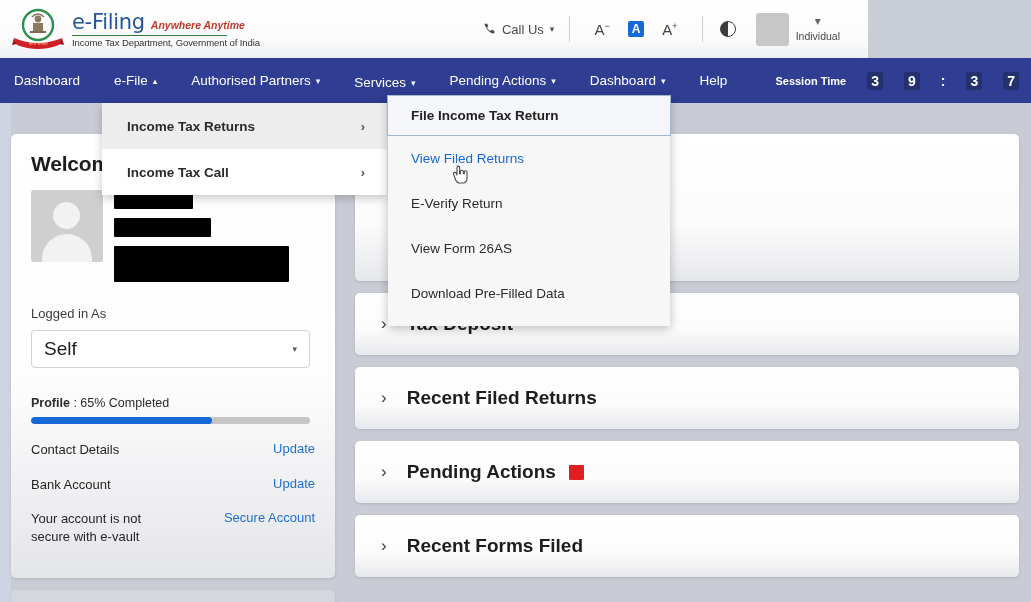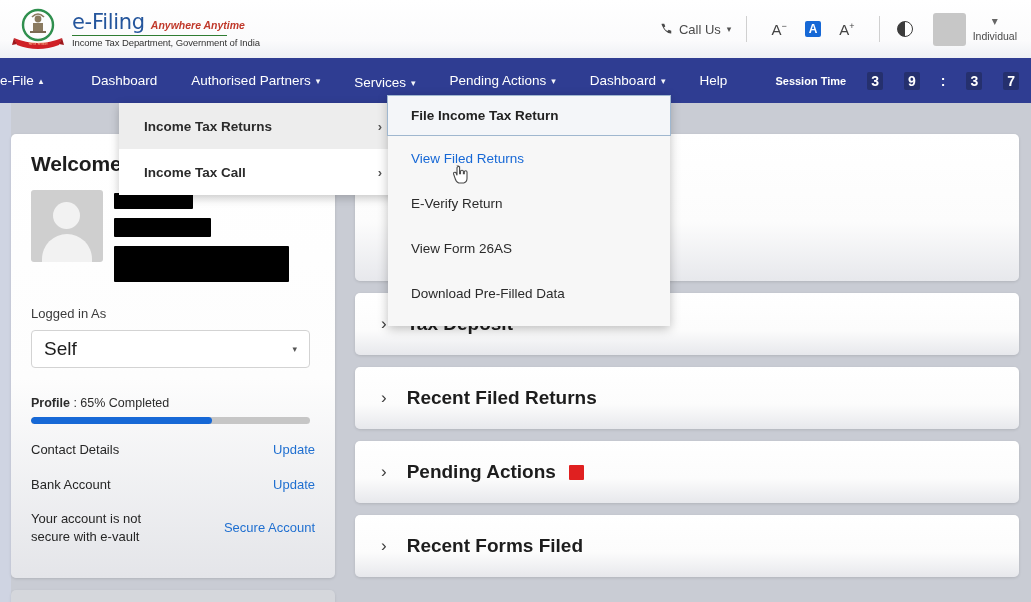--- a/index.html
+++ b/index.html
@@ -6,42 +6,42 @@
   html, body {
     width: 1031px; height: 602px;
     overflow: hidden;
     font-family: "Liberation Sans", sans-serif;
     background: #c9cdd6;
   }
   #app { position: relative; width: 1031px; height: 602px; overflow: hidden; }
 
   
   .header {
-    position: absolute; top: 0; left: 0; width: 1031px; height: 58px;
+    position: absolute; top: 0; left: 0; width: 868px; height: 58px;
     background: linear-gradient(to bottom, #ffffff 0%, #fbfbfc 70%, #eef0f4 100%);
     display: flex; align-items: center;
   }
   .brand { display: flex; align-items: center; padding-left: 10px; }
   .emblem { position: relative; width: 56px; height: 46px; flex: 0 0 56px; }
   .brand-text { margin-left: 6px; }
   .brand-line1 { display: flex; align-items: baseline; }
   .efiling {
     font-size: 21px; color: #24559c; letter-spacing: -0.3px;
     font-family: "DejaVu Sans", sans-serif;
   }
   .tagline {
     font-size: 10.5px; font-style: italic; color: #c0392b;
     margin-left: 6px; font-weight: bold;
   }
   .brand-rule { height: 1.5px; background: #2f7d32; margin-top: 1px; width: 155px; }
   .brand-sub { font-size: 9.5px; color: #333; margin-top: 1px; letter-spacing: -0.1px; }
 
   .header-right {
     margin-left: auto; display: flex; align-items: center;
-    padding-right: 14px; height: 100%;
+    padding-right: 28px; height: 100%;
   }
   .hdr-item { display: flex; align-items: center; color: #4a4a4a; font-size: 13px; }
   .callus { gap: 6px; cursor: pointer; }
   .hdr-sep { width: 1px; height: 26px; background: #d0d0d0; margin: 0 15px; }
   .fontbtn { font-size: 15px; color: #444; cursor: pointer; margin: 0 9px; position: relative; }
   .fontbtn sup { font-size: 9px; }
   .fontbtn.active {
     background: #1668d6; color: #fff; padding: 1px 4px; border-radius: 2px;
     font-size: 12px; font-weight: bold;
   }
@@ -123,21 +123,21 @@
   .sel-caret { font-size: 9px; color: #555; }
 
   .profile-pct { font-size: 12.5px; color: #2c2c2c; margin-top: 28px; }
   .profile-pct b { font-weight: bold; }
   .bar-track {
     margin-top: 7px; width: 279px; height: 7px; background: #c6c6c6; border-radius: 4px; overflow: hidden;
   }
   .bar-fill { height: 100%; background: #1668d6; border-radius: 4px; }
 
   .prow {
-    display: flex; justify-content: space-between; align-items: center;
+    display: flex; justify-content: space-between; align-items: flex-start;
     margin-top: 17px; font-size: 13px; color: #262626;
   }
   .prow .link { color: #1f6fd0; cursor: pointer; white-space: nowrap; }
   .prow .lbl { line-height: 1.35; }
 
   .sidebar-card2 {
     position: absolute; left: 11px; top: 590px; width: 324px; height: 40px;
     background: #d5d7dc; border-radius: 5px; box-shadow: 0 1px 3px rgba(0,0,0,.1);
   }
 
@@ -159,21 +159,21 @@
   .cf-title { font-size: 19px; font-weight: bold; color: #1d1d1d; }
   .cf-sub { font-size: 14px; color: #333; margin: 14px 0 0 35px; }
   .cf-btn {
     margin: 18px 0 0 35px; background: #2f3d92; color: #fff;
     border: none; border-radius: 3px; height: 35px; padding: 0 18px;
     font-size: 13.5px; cursor: pointer; font-family: "Liberation Sans", sans-serif;
   }
 
   
   .dd-efile {
-    position: absolute; left: 119px; top: 103px; width: 285px;
+    position: absolute; left: 102px; top: 103px; width: 285px;
     background: #ffffff; box-shadow: 0 3px 9px rgba(0,0,0,.22); z-index: 40;
   }
   .dd-efile .dd-row {
     display: flex; align-items: center; justify-content: space-between;
     height: 46px; padding: 0 22px 0 25px; font-size: 13.5px; color: #2b2b2b;
     cursor: pointer; font-weight: bold;
   }
   .dd-efile .dd-row.hl { background: #ededed; }
   .dd-arrow { color: #555; font-size: 13px; }
 
@@ -252,26 +252,26 @@
         <div class="avatar-sq"></div>
         <div class="avatar-meta">
           <span class="avatar-caret">▾</span>
           <span class="avatar-label">Individual</span>
         </div>
       </div>
     </div>
   </div>
 
   <div class="navbar">
+    <div class="nav-item" style="padding:0 34px 0 14px">
+      <span>Dashboard</span>
+    </div>
     <div class="nav-item" style="padding:0 34px 0 0">
       <span>e-File</span>
       <span class="nav-caret">▴</span>
-    </div>
-    <div class="nav-item" style="padding:0 34px 0 14px">
-      <span>Dashboard</span>
     </div>
     <div class="nav-item" style="padding:0 34px 0 0">
       <span>Authorised Partners</span>
       <span class="nav-caret">▾</span>
     </div>
     <div class="nav-item" style="padding:4px 34px 0 0">
       <span>Services</span>
       <span class="nav-caret">▾</span>
     </div>
     <div class="nav-item" style="padding:0 34px 0 0">

